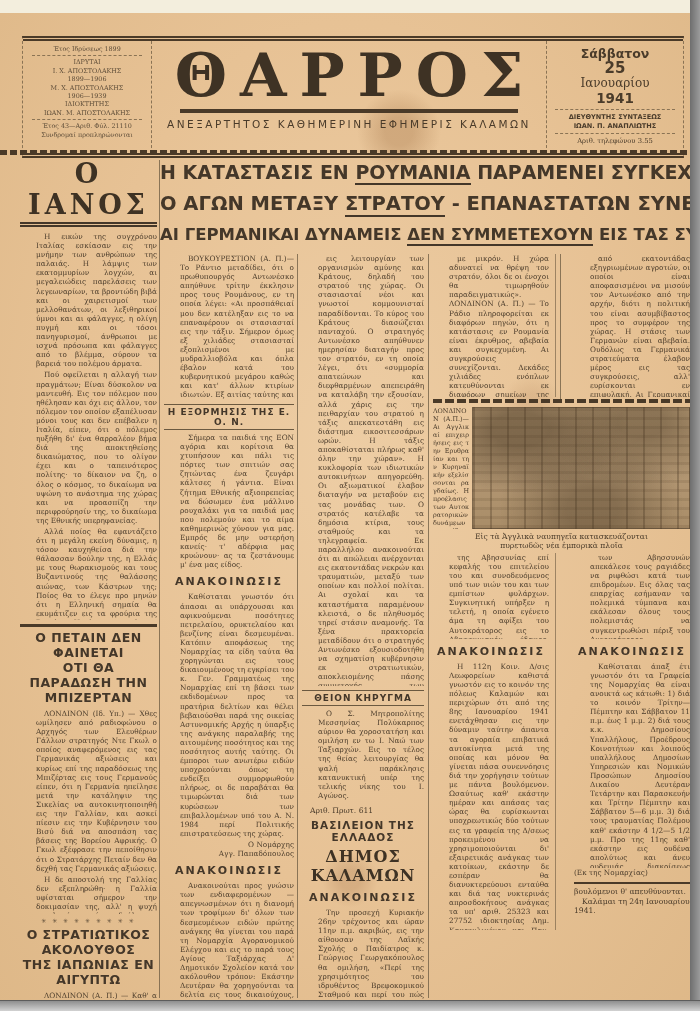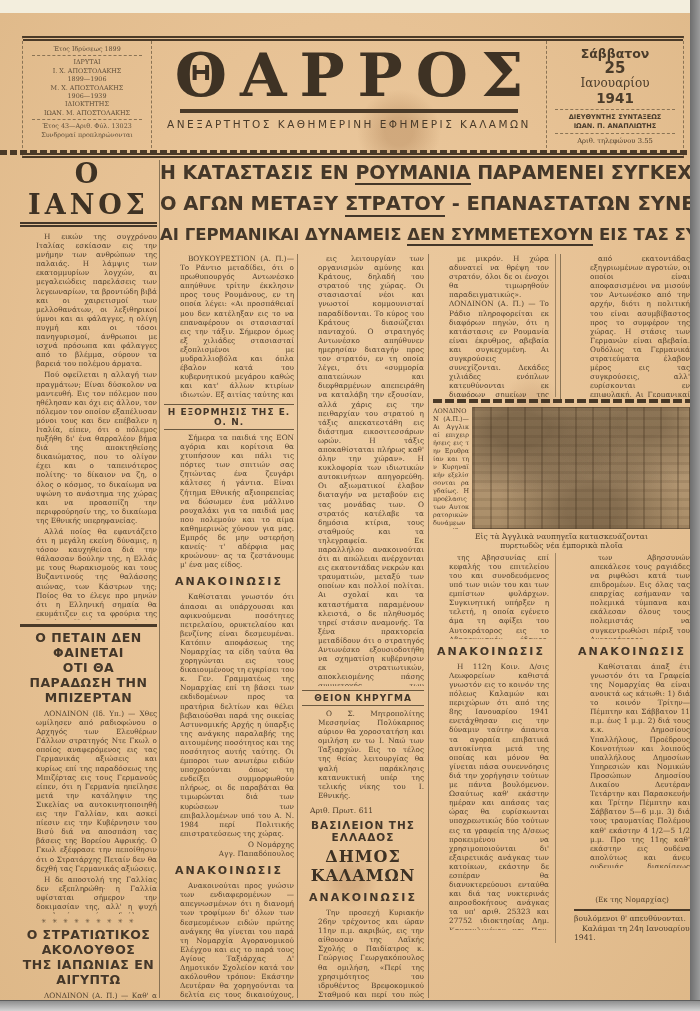--- a/index.html
+++ b/index.html
@@ -101,21 +101,21 @@
       <div>Έτος Ιδρύσεως 1899</div>
       <div class="dash"></div>
       <div>ΙΔΡΥΤΑΙ</div>
       <div>Ι. Χ. ΑΠΟΣΤΟΛΑΚΗΣ</div>
       <div>1899—1906</div>
       <div>Μ. Χ. ΑΠΟΣΤΟΛΑΚΗΣ</div>
       <div>1906—1939</div>
       <div>ΙΔΙΟΚΤΗΤΗΣ</div>
       <div>ΙΩΑΝ. Μ. ΑΠΟΣΤΟΛΑΚΗΣ</div>
       <div class="dash"></div>
-      <div>Έτος 43—Αριθ. Φύλ. 13023</div>
+      <div>Έτος 43—Αριθ. Φύλ. 21110</div>
       <div>Συνδρομαί προπληρώνονται</div>
     </div>
     <div class="mh-center">
       <div class="paper-title">ΘΑΡΡΟΣ</div>
       <div class="title-bar"></div>
       <div class="paper-subtitle">ΑΝΕΞΑΡΤΗΤΟΣ ΚΑΘΗΜΕΡΙΝΗ ΕΦΗΜΕΡΙΣ ΚΑΛΑΜΩΝ</div>
     </div>
     <div class="mh-right">
       <div class="mh-day">Σάββατον</div>
       <div class="mh-num">25</div>
@@ -186,21 +186,21 @@
       <p>Ανακοινούται προς γνώσιν των ενδιαφερομένων — απεγνωσμένων ότι η διανομή των τροφίμων δι' όλων των δεσμευμένων ειδών πρώτης ανάγκης θα γίνεται του παρά τη Νομαρχία Αγορανομικού Ελέγχου και εις το παρά τους Αγίους Ταξιάρχας Δ' Δημοτικόν Σχολείον κατά τον ακόλουθον τρόπον: Εκάστην Δευτέραν θα χορηγούνται τα δελτία εις τους δικαιούχους, εκάστην δε Τετάρτην και Παρασκευήν θα γίνεται η διανομή των ειδών παρουσία του αρμοδίου υπαλλήλου. Παρακαλούνται οι κάτοικοι όπως προσέρχωνται κατά τας ορισθείσας ώρας.</p>
     </div>
   </div>
 
   <div id="col3" class="col">
     <div class="bodytxt fixed" style="height:432px;">
       <p>εις λειτουργίαν των οργανισμών αμύνης και Κράτους, δηλαδή του στρατού της χώρας. Οι στασιασταί νέοι και γνωστοί κομμουνισταί παραδίδονται. Το κύρος του Κράτους διασώζεται πανταχού. Ο στρατηγός Αντωνέσκο απηύθυνεν ημερησίαν διαταγήν προς τον στρατόν, εν τη οποία λέγει, ότι «συμμορία απατεώνων και διεφθαρμένων απεπειράθη να καταλάβη την εξουσίαν, αλλά χάρις εις την πειθαρχίαν του στρατού η τάξις απεκατεστάθη εις διάστημα εικοσιτεσσάρων ωρών. Η τάξις αποκαθίσταται πλήρως καθ' όλην την χώραν». Η κυκλοφορία των ιδιωτικών αυτοκινήτων απηγορεύθη. Οι αξιωματικοί έλαβον διαταγήν να μεταβούν εις τας μονάδας των. Ο στρατός κατέλαβε τα δημόσια κτίρια, τους σταθμούς και τα τηλεγραφεία. Εκ παραλλήλου ανακοινούται ότι αι απώλειαι ανέρχονται εις εκατοντάδας νεκρών και τραυματιών, μεταξύ των οποίων και πολλοί πολίται. Αι σχολαί και τα καταστήματα παραμένουν κλειστά, ο δε πληθυσμός τηρεί στάσιν αναμονής. Τα ξένα πρακτορεία μεταδίδουν ότι ο στρατηγός Αντωνέσκο εξουσιοδοτήθη να σχηματίση κυβέρνησιν εκ στρατιωτικών, αποκλειομένης πάσης συμμετοχής των λεγεωναρίων εις αυτήν. Αι μεταδιδόμεναι πληροφορίαι δεν επιβεβαιούνται εισέτι επισήμως, καθόσον αι τηλεγραφικαί και τηλεφωνικαί συγκοινωνίαι μετά του Βουκουρεστίου διεκόπησαν από της χθες. Ούτω η κατάστασις παραμένει συγκεχυμένη και ουδείς δύναται να προΐδη την εξέλιξίν της.</p>
     </div>
     <div class="eon-title center">ΘΕΙΟΝ ΚΗΡΥΓΜΑ</div>
     <div class="bodytxt">
-      <p>Ο Σ. Μητροπολίτης Μεσσηνίας Πολύκαρπος αύριον θα χοροστατήση και ομιλήση εν τω Ι. Ναώ των Ταξιαρχών. Εις το τέλος της θείας λειτουργίας θα ψαλή παράκλησις κατανυκτική υπέρ της τελικής νίκης του Ι. Εθνικής.</p>
+      <p>Ο Σ. Μητροπολίτης Μεσσηνίας Πολύκαρπος αύριον θα χοροστατήση και ομιλήση εν τω Ι. Ναώ των Ταξιαρχών. Εις το τέλος της θείας λειτουργίας θα ψαλή παράκλησις κατανυκτική υπέρ της τελικής νίκης του Ι. Αγώνος.</p>
     </div>
     <div class="protocol">Αριθ. Πρωτ. 611</div>
     <div class="dimos-kingdom">ΒΑΣΙΛΕΙΟΝ ΤΗΣ ΕΛΛΑΔΟΣ</div>
     <div class="dimos-name">ΔΗΜΟΣ ΚΑΛΑΜΩΝ</div>
     <div class="anak-title">ΑΝΑΚΟΙΝΩΣΙΣ</div>
     <div class="bodytxt">
       <p>Την προσεχή Κυριακήν 26ην τρέχοντος και ώραν 11ην π.μ. ακριβώς, εις την αίθουσαν της Λαϊκής Σχολής ο Παιδίατρος κ. Γεώργιος Γεωργακόπουλος θα ομιλήση, «Περί της χρησιμότητος του ιδρυθέντος Βρεφοκομικού Σταθμού και περί του πώς πρέπει να διατρέφωνται τα βρέφη».</p>
     </div>
     <div class="sig" style="text-align:center;">(Εκ του Γραφείου του Δήμου)</div>
   </div>
@@ -236,21 +236,21 @@
         <div class="anak-title">ΑΝΑΚΟΙΝΩΣΙΣ</div>
         <div class="bodytxt fixed" style="height:268px;">
           <p>Η 112η Κοιν. Δ/σις Λεωφορείων καθιστά γνωστόν εις το κοινόν της πόλεως Καλαμών και περιχώρων ότι από της 8ης Ιανουαρίου 1941 ενετάχθησαν εις την δύναμιν ταύτην άπαντα τα αγοραία επιβατικά αυτοκίνητα μετά της οποίας και μόνον θα γίνεται πάσα συνεννόησις διά την χορήγησιν τούτων με πάντα βουλόμενον. Ωσαύτως καθ' εκάστην ημέραν και απάσας τας ώρας θα ευρίσκωνται υποχρεωτικώς δύο τούτων εις τα γραφεία της Δ/σεως προκειμένου να χρησιμοποιούνται δι' εξαιρετικάς ανάγκας των κατοίκων, εκάστην δε εσπέραν θα διανυκτερεύουσι ενταύθα και διά τας νυκτερινάς απροσδοκήτους ανάγκας τα υπ' αριθ. 25323 και 27752 ιδιοκτησίας Δημ. Κακοτυλιμένου και Παν. Τσιγαλάκη κατοικούντων ο μεν πρώτος εγγύς Κεντρικής (γωνία Φαρρών), ο δε δεύτερος οδός Ασκληπιού εγγύς κλινικής κ. Θέκκα, ένθα οι</p>
         </div>
       </div>
       <div class="c">
         <div class="anak-title">ΑΝΑΚΟΙΝΩΣΙΣ</div>
         <div class="bodytxt fixed" style="height:206px;">
           <p>Καθίσταται άπαξ έτι γνωστόν ότι τα Γραφεία της Νομαρχίας θα είναι ανοικτά ως κάτωθι: 1) διά το κοινόν Τρίτην—Πέμπτην και Σάββατον 11 π.μ. έως 1 μ.μ. 2) διά τους κ.κ. Δημοσίους Υπαλλήλους, Προέδρους Κοινοτήτων και λοιπούς υπαλλήλους Δημοσίων Υπηρεσιών και Νομικών Προσώπων Δημοσίου Δικαίου Δευτέραν Τετάρτην και Παρασκευήν και Τρίτην Πέμπτην και Σάββατον 5—6 μ.μ. 3) διά τους τραυματίας Πολέμου καθ' εκάστην 4 1/2—5 1/2 μ.μ. Προ της 11ης καθ' εκάστην εις ουδένα απολύτως και άνευ ουδεμιάς διακρίσεως επιτρέπεται η είσοδος, καθώς και το απόγευμα πλην των ως άνω εξαιρέσεων. Παρακαλείται το κοινόν να συμμορφωθή πλήρως προς το παρόν πρόγραμμα, λαμβάνον υπ' όψιν ότι λόγω της επιστρατεύσεως μέγα μέρος του προσωπικού της Νομαρχίας απουσιάζει, το δε ολιγάριθμον απομείναν δέον να παραμένη απερίσπαστον προς εκτέλεσιν των τόσων εργασιών του. Παρακαλείται επίσης το Κοινόν όπως μη ποιήται χρήσιν του τηλεφώνου της Νομαρχίας διά πληροφορίας κλπ. καθόσον κατά την διαταγήν του κ. Νομάρχου δεν επιτρέπονται τοιαύται παρά των υπαλλήλων.</p>
         </div>
-        <div class="sig" style="text-align:center;margin-top:27px;">(Εκ της Νομαρχίας)</div>
+        <div class="sig" style="text-align:left;">(Εκ της Νομαρχίας)</div>
         <div class="closing">
           <div>βουλόμενοι θ' απευθύνονται.</div>
           <div style="text-indent:8px;">Καλάμαι τη 24η Ιανουαρίου 1941.</div>
 
         </div>
       </div>
     </div>
   </div>
 
   <div class="edge-right"></div>

